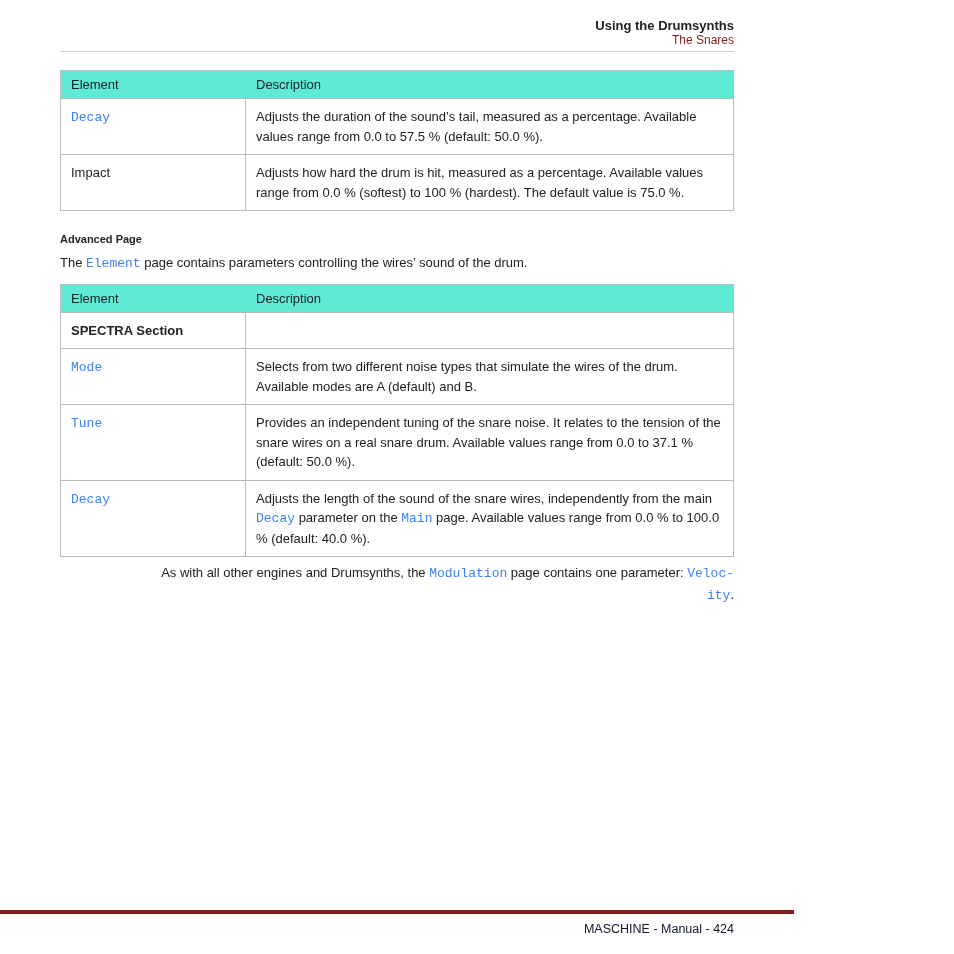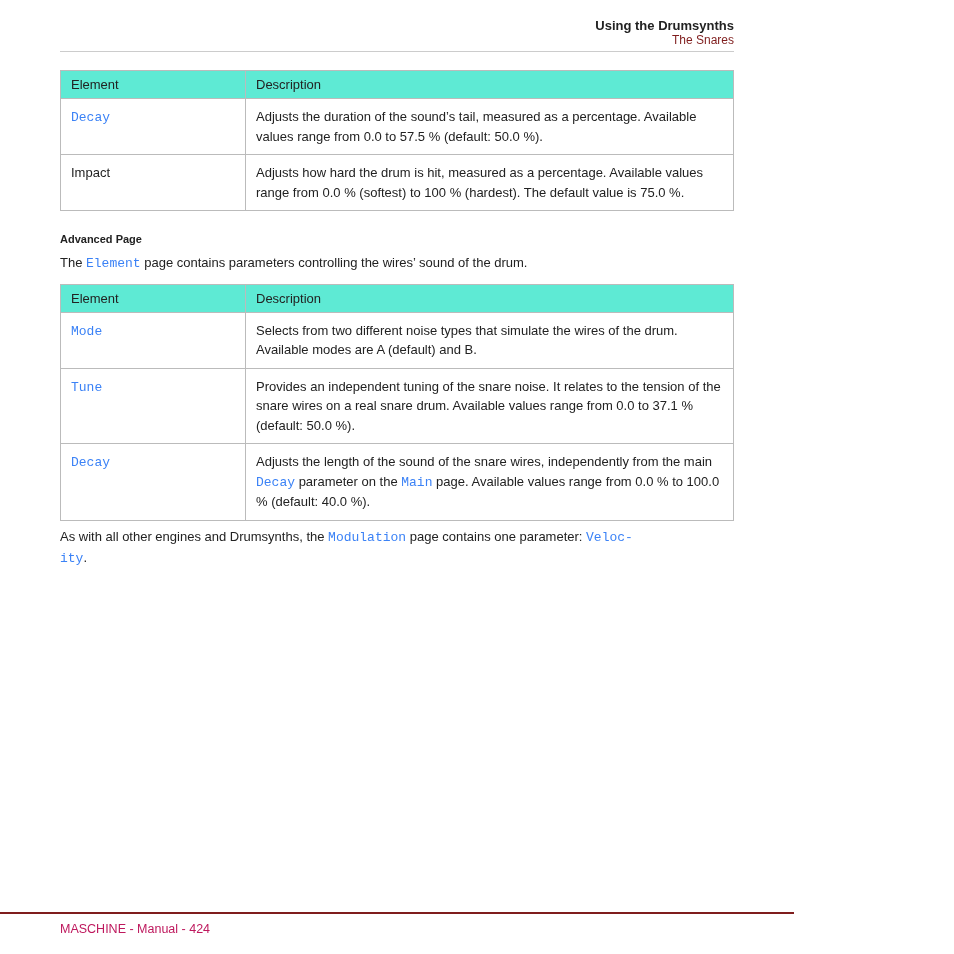--- a/index.html
+++ b/index.html
@@ -83,31 +83,33 @@
       font-family: Liberation Mono, monospace;
     }
 
     
     .footer {
       position: absolute;
       bottom: 18px;
       left: 0;
       right: 0;
       padding: 0 60px;
-      border-top: 2px solid #7f1d1d;
+      border-top: 4px solid #7f1d1d;
       padding-top: 8px;
       display: flex;
+      justify-content: flex-end;
       font-size: 12.5px;
-      color: #be185d;
+      color: #0f172a;
     }
 
     .modulation-para {
       font-size: 13px;
       line-height: 1.6;
       margin-top: 4px;
+      text-align: right;
     }
   </style>
 </head>
 <body>
 
 <div class="page-container">
 
   <div class="header">
     <div class="header-title">Using the Drumsynths</div>
     <div class="header-subtitle">The Snares</div>
@@ -138,20 +140,24 @@
   </div>
 
   <table>
     <thead>
       <tr>
         <th>Element</th>
         <th>Description</th>
       </tr>
     </thead>
     <tbody id="table2-body">
+    <tr>
+          <td><strong>SPECTRA Section</strong></td>
+          <td></td>
+        </tr>
         <tr>
           <td><a class="link-blue">Mode</a></td>
           <td>Selects from two different noise types that simulate the wires of the drum. Available modes are A (default) and B.</td>
         </tr>
         <tr>
           <td><a class="link-blue">Tune</a></td>
           <td>Provides an independent tuning of the snare noise. It relates to the tension of the snare wires on a real snare drum. Available values range from 0.0 to 37.1 % (default: 50.0 %).</td>
         </tr>
         <tr>
           <td><a class="link-blue">Decay</a></td>

